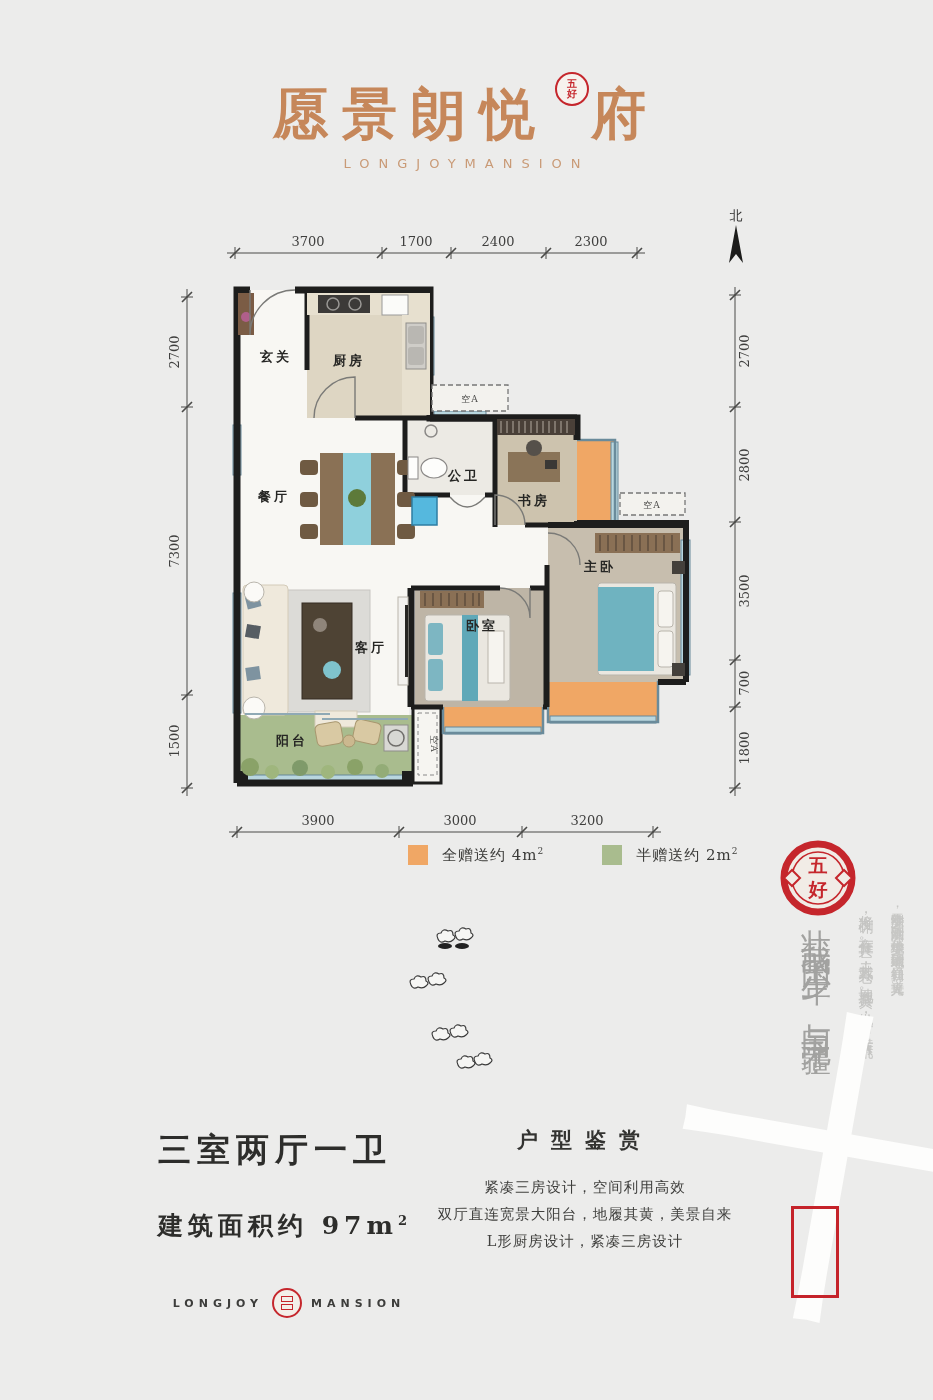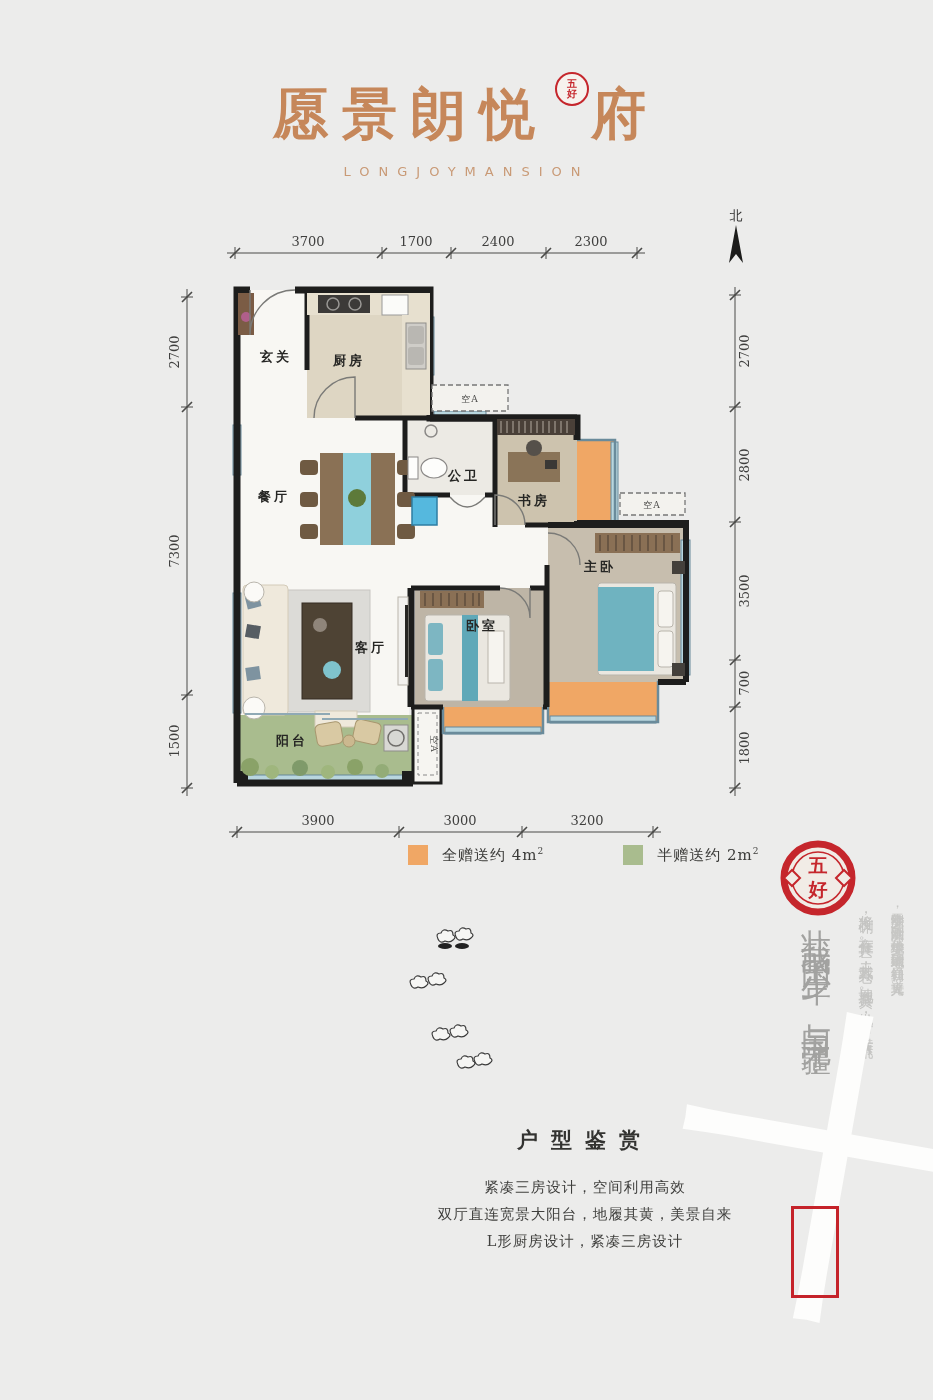--- a/index.html
+++ b/index.html
@@ -8,29 +8,29 @@
   .abs{position:absolute;}
 
   
   .brand{left:0;top:78px;width:100%;text-align:center;}
   .brand-line{display:inline-flex;align-items:flex-start;}
   .brand-title{font-size:55px;color:#c6875a;letter-spacing:14px;font-weight:bold;}
   .brand-seal{width:30px;height:30px;border:2.5px solid #c5262c;border-radius:50%;
               display:inline-flex;flex-direction:column;align-items:center;justify-content:center;
               transform:translateY(-6px);margin:0 2px 0 6px;background:#f6f2ee;}
   .brand-seal span{font-size:10px;line-height:10px;color:#c5262c;font-weight:bold;}
-  .brand-sub{margin-top:12px;font-size:13px;color:#c99a76;letter-spacing:9px;
+  .brand-sub{margin-top:4px;font-size:13px;color:#c99a76;letter-spacing:9px;
              font-family:"DejaVu Sans","Liberation Sans",sans-serif;}
 
   
   .compass{left:710px;top:207px;width:52px;text-align:center;}
   .compass .n{font-size:13px;color:#333;letter-spacing:0;}
 
   
-  .legend{left:408px;top:845px;display:flex;gap:79px;align-items:center;}
+  .legend{left:408px;top:845px;display:flex;gap:58px;align-items:center;}
   .legend-item{display:flex;align-items:center;gap:14px;}
   .legend-swatch{width:20px;height:20px;display:inline-block;}
   .legend-label{font-size:15px;color:#3b3b39;letter-spacing:1px;}
   .legend-label sup{font-size:9px;}
 
   
   .unit-code{left:196px;top:968px;font-size:38px;color:#8d8d89;letter-spacing:9px;
              font-family:"DejaVu Sans","Liberation Sans",sans-serif;font-weight:400;}
 
   
@@ -334,20 +334,34 @@
         <use href="#cl" x="53" y="10"></use>
       <use href="#cl" x="8" y="58"></use>
         <use href="#cl" x="26" y="55"></use>
       <use href="#cl" x="30" y="110"></use>
         <use href="#cl" x="48" y="107"></use>
       <use href="#cl" x="55" y="138"></use>
         <use href="#cl" x="72" y="135"></use>
     </g>
   </svg>
 
+  <div class="abs summary">
+    <div class="summary-layout">三室两厅一卫</div>
+    <div class="summary-area">
+      <span>建筑面积约 </span><span>97m</span><sup>2</sup>
+    </div>
+    <div class="summary-logo">
+      <span class="word">LONGJOY</span>
+      <span class="logo-seal">
+          <i></i>
+          <i></i>
+        </span>
+      <span class="word">MANSION</span>
+    </div>
+  </div>
 
   <div class="abs appre">
     <div class="appre-title">户型鉴赏</div>
     <div class="appre-lines">
       <div>紧凑三房设计，空间利用高效</div>
       <div>双厅直连宽景大阳台，地履其黄，美景自来</div>
       <div>L形厨房设计，紧凑三房设计</div>
     </div>
   </div>
 

